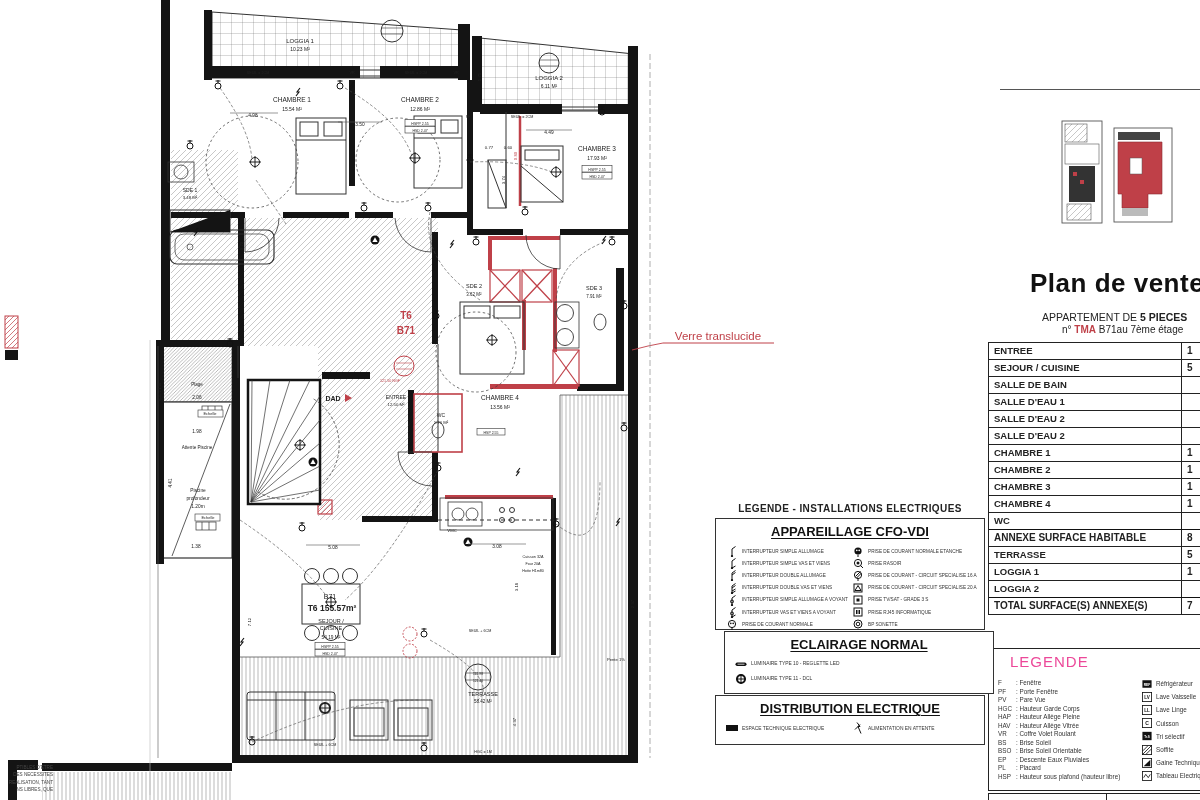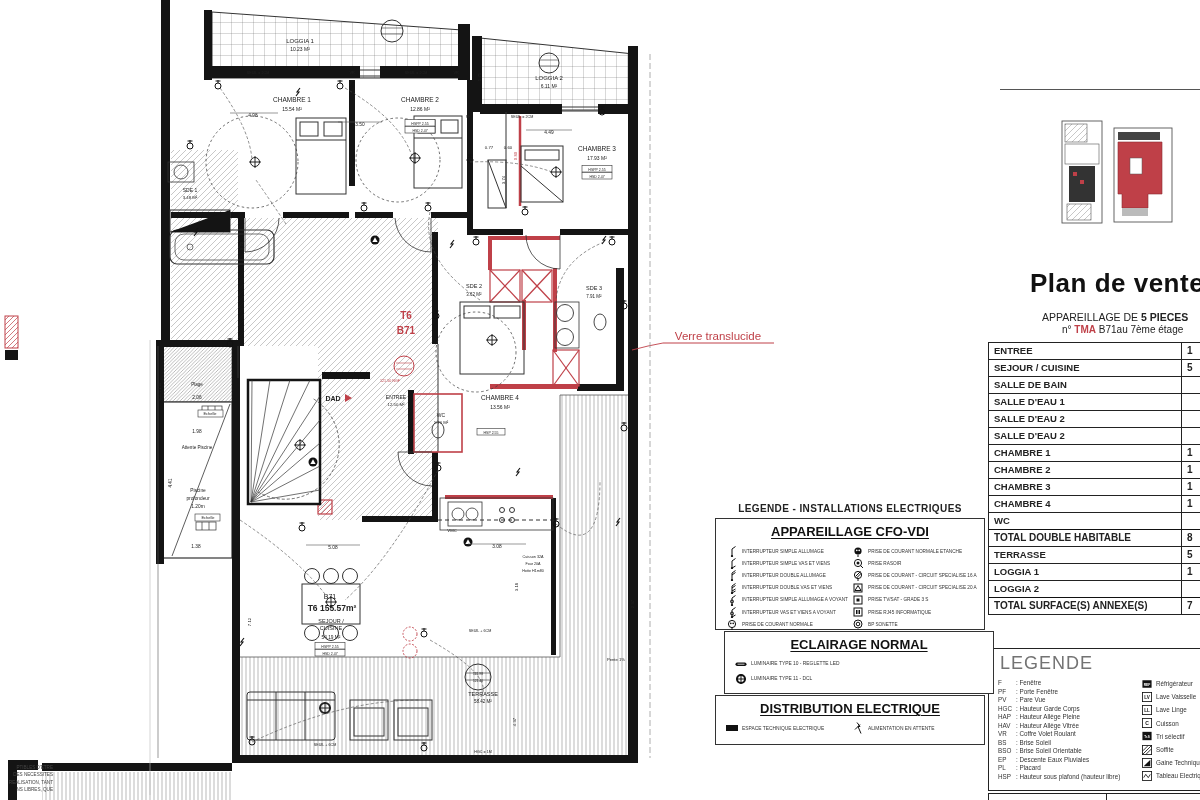--- a/index.html
+++ b/index.html
@@ -14,21 +14,21 @@
   #sheet-sub2{left:1062px;top:324px;width:150px;font-size:10px;white-space:nowrap;color:#222;}
   #sheet-sub2 .red{color:#bf4048;font-weight:bold;}
   #surface-table{left:988px;top:342px;width:260px;border-left:1px solid #222;}
   .srow{position:relative;height:16px;border-top:1px solid #222;font-size:9.5px;font-weight:700;
         line-height:16px;white-space:nowrap;}
   .srow:last-child{border-bottom:1.5px solid #222;}
   .srow.total{border-top:1.6px solid #111;font-size:10px;}
   .srow .lab{position:absolute;left:5px;top:0;}
   .srow .val{position:absolute;left:192px;top:0;bottom:0;border-left:1px solid #222;padding-left:5px;font-size:10px;}
   #abbrev-box{left:988px;top:648px;width:216px;height:141px;border:1.4px solid #222;overflow:hidden;background:#fff;}
-  #abbrev-title{position:absolute;left:11px;top:4px;font-size:18px;color:#737373;letter-spacing:1px;}
+  #abbrev-title{position:absolute;left:21px;top:4px;font-size:15px;color:#ec4899;letter-spacing:1px;}
   #abbrev-left{position:absolute;left:9px;top:30px;font-size:6.3px;line-height:8.55px;white-space:nowrap;color:#333;}
   #abbrev-left .ab{display:inline-block;width:18px;}
   #abbrev-right{position:absolute;left:153px;top:28px;white-space:nowrap;color:#333;}
   .app-row{height:13.2px;display:flex;align-items:center;font-size:6.3px;}
   .app-ic{width:10px;height:10px;margin-right:4px;flex:none;}
   .app-ic svg{width:10px;height:10px;display:block;}
   #next-box{left:988px;top:793px;width:216px;height:7px;border-top:1.5px solid #222;border-left:1.5px solid #222;}
   #next-box .vdiv{position:absolute;left:117px;top:0;bottom:0;border-left:1px solid #222;}
   
   #elec-panel{left:712px;top:500px;width:276px;height:300px;}
@@ -577,21 +577,21 @@
 </svg>
 <svg class="abs" style="left:1112px;top:124px" width="62" height="100" viewBox="0 0 62 100">
   <rect x="2" y="4" width="58" height="94" fill="#fff" stroke="#555" stroke-width="0.9"></rect>
   <rect x="6" y="8" width="42" height="8" fill="#444"></rect>
   <path d="M6,18 L50,18 L50,70 L36,70 L36,84 L10,84 L10,70 L6,70 Z" fill="#bf4048" stroke="#8c2a30" stroke-width="0.6"></path>
   <rect x="18" y="34" width="12" height="16" fill="#fff" stroke="#555" stroke-width="0.5"></rect>
   <rect x="10" y="84" width="26" height="8" fill="#bbb"></rect>
 </svg>
 
 <div id="sheet-title" class="abs">Plan de vente</div>
-<div id="sheet-sub1" class="abs"><span>APPAREILLAGE DE </span><b>5 PIECES</b></div>
+<div id="sheet-sub1" class="abs"><span>APPARTEMENT DE </span><b>5 PIECES</b></div>
 <div id="sheet-sub2" class="abs"><span>n° </span><span class="red">TMA</span><span> B71au 7ème étage</span></div>
 
 <div id="surface-table" class="abs">
     <div class="srow">
       <span class="lab">ENTREE</span>
       <span class="val">1</span>
     </div>
     <div class="srow">
       <span class="lab">SEJOUR / CUISINE</span>
       <span class="val">5</span>
@@ -626,21 +626,21 @@
     </div>
     <div class="srow">
       <span class="lab">CHAMBRE 4</span>
       <span class="val">1</span>
     </div>
     <div class="srow">
       <span class="lab">WC</span>
       <span class="val"></span>
     </div>
     <div class="srow total">
-      <span class="lab">TOTAL DOUBLE HABITABLE</span>
+      <span class="lab">ANNEXE SURFACE HABITABLE</span>
       <span class="val">8</span>
     </div>
     <div class="srow">
       <span class="lab">TERRASSE</span>
       <span class="val">5</span>
     </div>
     <div class="srow">
       <span class="lab">LOGGIA 1</span>
       <span class="val">1</span>
     </div>

